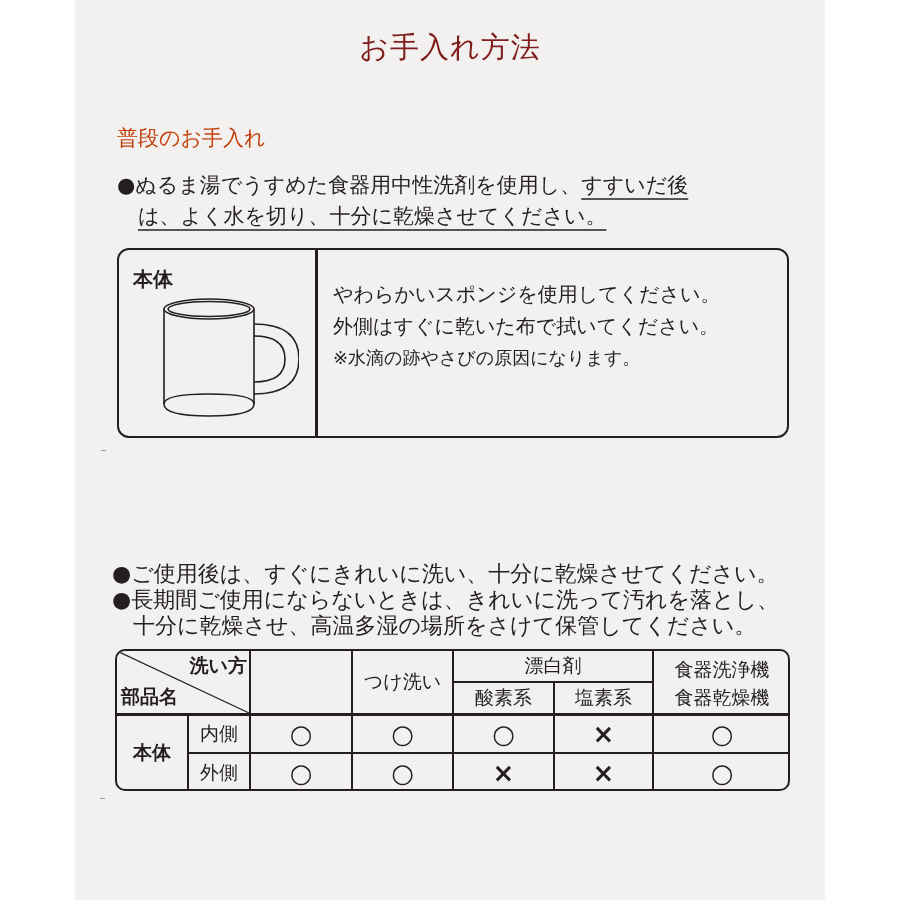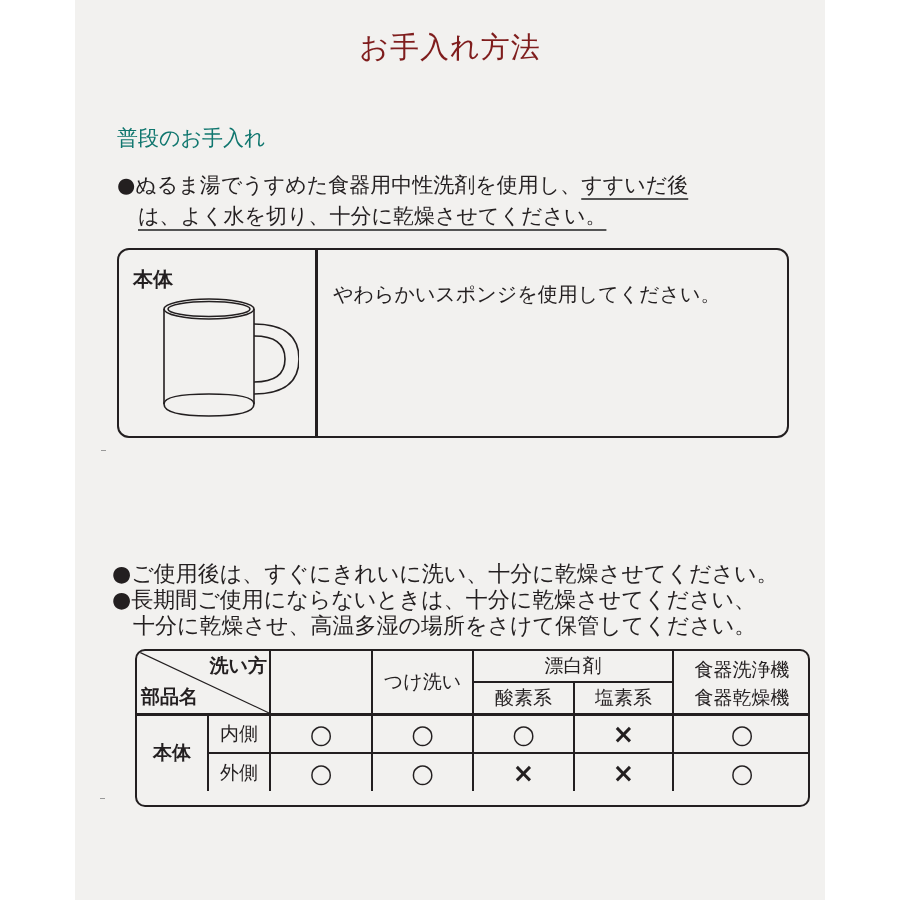--- a/index.html
+++ b/index.html
@@ -1,36 +1,36 @@
 <!DOCTYPE html>
 <html><head>
 <meta charset="utf-8">
 <style>
   html, body { margin:0; padding:0; }
   body { width:900px; height:900px; background:#ffffff; position:relative; overflow:hidden;
          font-family:"DejaVu Sans","Liberation Sans",sans-serif; color:#231f20; }
   .panel { position:absolute; left:75px; top:0; width:750px; height:900px; background:#f2f1ef; }
   .abs { position:absolute; white-space:nowrap; }
   .title { left:0; width:900px; top:28px; text-align:center; font-size:29px; color:#7f1d1d; letter-spacing:1px; }
-  .subhead { left:117px; top:124px; font-size:21px; color:#0f766e;text-align:right; }
+  .subhead { left:117px; top:124px; font-size:21px; color:#c2410c;text-align:right; }
   .para { font-size:21px; line-height:31px; color:#231f20; }
   .p1 { left:117px; top:170px; }
   .ul { text-decoration:underline; text-decoration-thickness:2px; text-underline-offset:6px; text-decoration-color:#555; }
   .indent { padding-left:21px; }
   .box { position:absolute; left:117px; top:248px; width:672px; height:190px;
          border:2.5px solid #231f20; border-radius:12px; box-sizing:border-box; }
   .box .divider { position:absolute; left:196px; top:0; bottom:0; width:2.5px; background:#231f20; }
   .box .label { position:absolute; left:14px; top:16px; font-size:20px; font-weight:bold; }
   .box .mug { position:absolute; left:40px; top:44px; }
   .box .txt { position:absolute; left:214px; top:28px; font-size:20px; line-height:32px; }
   .box .note { font-size:18px; }
   .mark { position:absolute; width:5px; height:1px; background:#999; }
   .p2 { left:112px; top:561px; font-size:22px; line-height:26px; }
-  .tbl { position:absolute; left:115px; top:649px; width:675px; height:158px;
-         border:2.5px solid #231f20; border-radius:10px; box-sizing:border-box; overflow:hidden;margin-left:20px; }
+  .tbl { position:absolute; left:115px; top:649px; width:675px; height:142px;
+         border:2.5px solid #231f20; border-radius:10px; box-sizing:border-box; overflow:hidden; }
   .line { position:absolute; background:#231f20; }
   .cell { position:absolute; display:flex; align-items:center; justify-content:center; font-size:19px; }
   .bold { font-weight:bold; }
   .sym { font-size:26px; font-weight:bold; }
 </style>
 </head>
 <body>
 
 <div class="panel"></div>
 
@@ -51,28 +51,30 @@
       <ellipse cx="50" cy="15" rx="41" ry="7.5"></ellipse>
       <path d="M5 15 L5 110 Q5 122 50 122 Q95 122 95 110 L95 15"></path>
       <path d="M5 110 Q5 100 50 100 Q95 100 95 110"></path>
       <path d="M95 30 Q140 30 140 65 Q140 100 95 100"></path>
       <path d="M95 42 Q126 42 126 65 Q126 88 95 88"></path>
     </g>
   </svg>
   <div class="divider"></div>
   <div class="txt">
     <div>やわらかいスポンジを使用してください。</div>
+    <div>外側はすぐに乾いた布で拭いてください。</div>
+    <div class="note">※水滴の跡やさびの原因になります。</div>
   </div>
 </div>
 
 <div class="mark" style="left:101px; top:450px;"></div>
 
 <div class="abs p2">
   <div>●ご使用後は、すぐにきれいに洗い、十分に乾燥させてください。</div>
-  <div>●長期間ご使用にならないときは、十分に乾燥させてください、</div>
+  <div>●長期間ご使用にならないときは、きれいに洗って汚れを落とし、</div>
   <div class="indent">十分に乾燥させ、高温多湿の場所をさけて保管してください。</div>
 </div>
 
 <div class="tbl">
 
   <div class="line" style="left:132px; top:0; width:2px; height:140px;"></div>
   <div class="line" style="left:234px; top:0; width:2px; height:140px;"></div>
   <div class="line" style="left:335px; top:0; width:2px; height:140px;"></div>
   <div class="line" style="left:436px; top:31px; width:2px; height:109px;"></div>
   <div class="line" style="left:535px; top:0; width:2px; height:140px;"></div>

